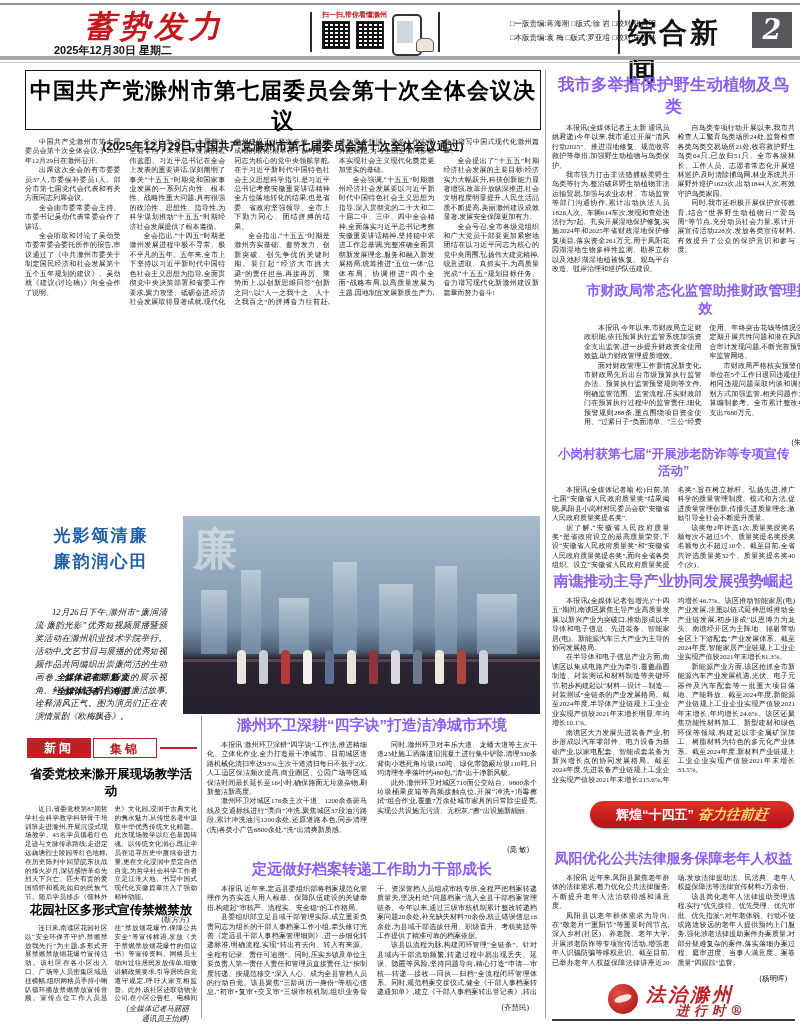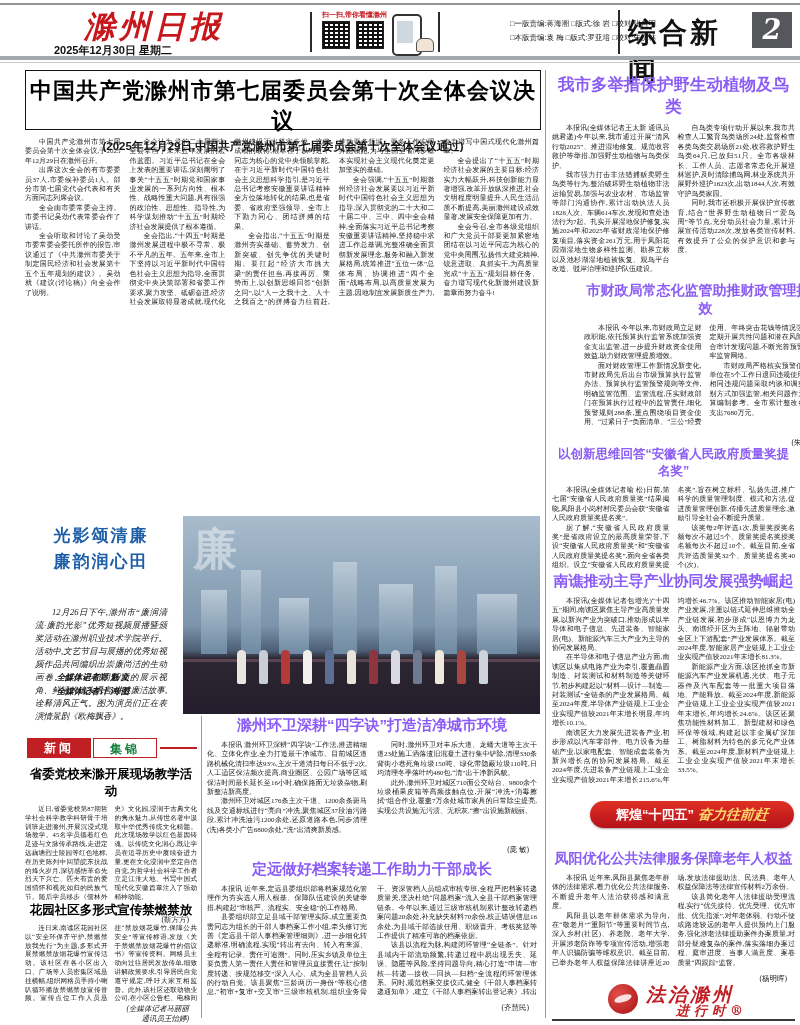--- a/index.html
+++ b/index.html
@@ -41,21 +41,21 @@
   .ph-caption p{margin:8px;text-indent:2em;}
   .ph-credit{left:19px;width:148px;text-align:center;font:bold italic 8.5px "Liberation Serif",serif;color:#141414;}
   .photo{left:183px;top:516px;width:357px;height:198px;background:linear-gradient(#a8bccd 0%,#7d95ac 55%,#4d5f75 68%,#2c2733 72%,#241d2b 100%);overflow:hidden;}
   .photo .bldg{position:absolute;bottom:60px;background:linear-gradient(#b9c9d6,#6f8aa3);}
   .photo .bigchar{position:absolute;left:10px;top:4px;font:bold 44px "DejaVu Serif",serif;color:rgba(255,255,255,.45);}
   .photo .stageline{position:absolute;left:0;bottom:52px;width:100%;height:3px;background:#5b4452;}
   .photo .person{position:absolute;bottom:30px;width:9px;height:34px;border-radius:5px 5px 2px 2px;}
   
   .badge-red{left:27px;top:738px;width:64px;height:20px;background:#c01f24;color:#fff;
              font:bold 12px "Liberation Sans",sans-serif;text-align:center;line-height:20px;letter-spacing:3px;}
-  .badge-outline{left:93px;top:738px;width:64px;height:20px;border:1px solid #c01f24;color:#15803d;background:#fff;
+  .badge-outline{left:93px;top:738px;width:64px;height:20px;border:1px solid #c01f24;color:#b91c1c;background:#fff;
              font:bold 12px "Liberation Sans",sans-serif;text-align:center;line-height:20px;letter-spacing:3px;box-sizing:border-box;}
   .badge-line{left:160px;top:747px;width:37px;height:2px;background:#c01f24;}
   .small-head{font:bold 12.5px "Liberation Sans",sans-serif;text-align:center;color:#000;margin:0;}
   .tinytext{font-size:6.6px;line-height:8.8px;}
   
   .banner{left:590px;top:801px;width:204px;height:27px;background:linear-gradient(#e03024,#b5121a);border-radius:14px;
           display:flex;align-items:center;justify-content:center;gap:4px;box-shadow:0 1px 2px rgba(0,0,0,.35);}
   .banner .b1{color:#fff;font:bold 13px "Liberation Sans",sans-serif;text-align:center;}
   .banner .b2{color:#ffd76a;font:bold italic 14px "DejaVu Serif",serif;transform:skewX(-6deg);}
   
@@ -65,21 +65,21 @@
   .flogo-name{left:646px;top:982px;width:150px;font:bold italic 19px "DejaVu Serif",serif;color:#c01f24;letter-spacing:3px;}
   .flogo-sub{left:676px;top:1002px;width:120px;font:bold italic 13px "DejaVu Serif",serif;color:#c01f24;letter-spacing:5px;}
   .flogo-rule{left:552px;top:1019px;width:243px;height:2px;background:#3a3a3a;}
 </style>
 </head>
 <body>
 
 <div id="page">
 
   <div class="abs toprule"></div>
-  <div class="abs logo">滁州日报</div>
+  <div class="abs logo">蓄势发力</div>
   <div class="abs date">2025年12月30日  星期二</div>
 
   <div class="abs vbar" style="left:310px;top:12px;height:40px;"></div>
   <div class="abs scan-tip">扫一扫,带你看懂滁州</div>
   <div class="abs qr" style="left:322px;top:21px;"></div>
   <div class="abs qr" style="left:356px;top:21px;"></div>
   <div class="abs phone">
       <span class="scr"></span>
     </div>
   <div class="abs hand"></div>
@@ -159,21 +159,21 @@
     <h3 class="h-right" style="font-size:14px;">市财政局常态化监管助推财政管理提质效</h3>
     <div class="bodytext c2" style="height:114px;margin-top:6px;">
         <p>本报讯  今年以来,市财政局立足财政职能,依托预算执行监管系统加强资金支出监管,进一步提升财政资金使用效益,助力财政管理提质增效。</p>
         <p>面对财政管理工作新情况新变化,市财政局先后出台市级预算执行监管办法、预算执行监管预警规则等文件,明确监管范围、监管流程,压实财政部门在预算执行过程中的监管责任,细化预警规则288条,重点围绕项目资金使用、“过紧日子”负面清单、“三公”经费使用、年终突击花钱等情况强化监管,定期开展共性问题和潜在风险分析,结合审计发现问题,不断完善预警规则,织牢监管网络。</p>
         <p>市财政局严格核实预警信息,要求单位在5个工作日退回违规使用资金,对相同违规问题采取约谈和调整预警级别方式加强监管,相关问题作为年度预算编制参考。全市累计整改各类违规支出7680万元。</p>
       </div>
     <div class="byline">(朱国乔)</div>
   </div>
 
   <div class="abs" style="left:552px;top:446px;width:243px;">
-    <h3 class="h-right" style="font-size:12.5px;">以创新思维回答“安徽省人民政府质量奖提名奖”</h3>
+    <h3 class="h-right" style="font-size:12.5px;">小岗村获第七届“开展涉老防诈等专项宣传活动”</h3>
     <div class="bodytext c2" style="height:98px;margin-top:6px;">
         <p>本报讯(全媒体记者喻  松)日前,第七届“安徽省人民政府质量奖”结果揭晓,凤阳县小岗村村民委员会获“安徽省人民政府质量奖提名奖”。</p>
         <p>据了解,“安徽省人民政府质量奖”是省政府设立的最高质量荣誉,下设“安徽省人民政府质量奖”和“安徽省人民政府质量奖提名奖”,面向全省各类组织。设立“安徽省人民政府质量奖提名奖”,旨在树立标杆、弘扬先进,推广科学的质量管理制度、模式和方法,促进质量管理创新,传播先进质量理念,激励引导全社会不断提升质量。</p>
         <p>该奖每2年评选1次,质量奖授奖名额每次不超过5个、质量奖提名奖授奖名额每次不超过10个。截至目前,全省共评选质量奖32个、质量奖提名奖40个(次)。</p>
       </div>
   </div>
 
   <div class="abs" style="left:552px;top:572px;width:243px;">
     <h3 class="h-right" style="font-size:15px;">南谯推动主导产业协同发展强势崛起</h3>
     <div class="bodytext c2" style="height:196px;margin-top:6px;">

